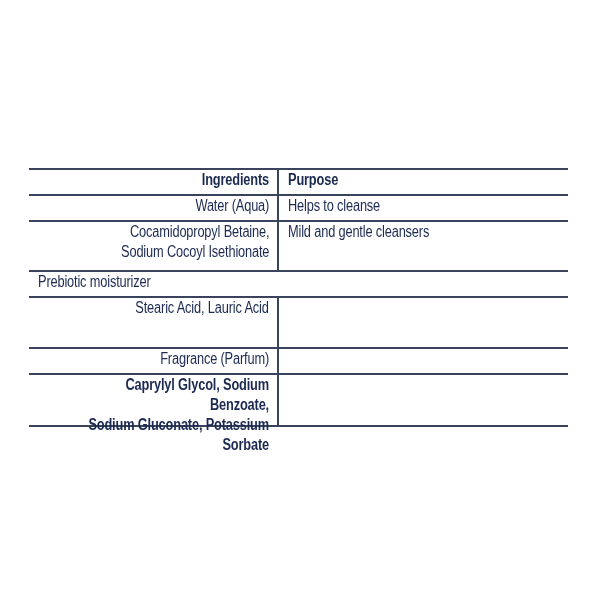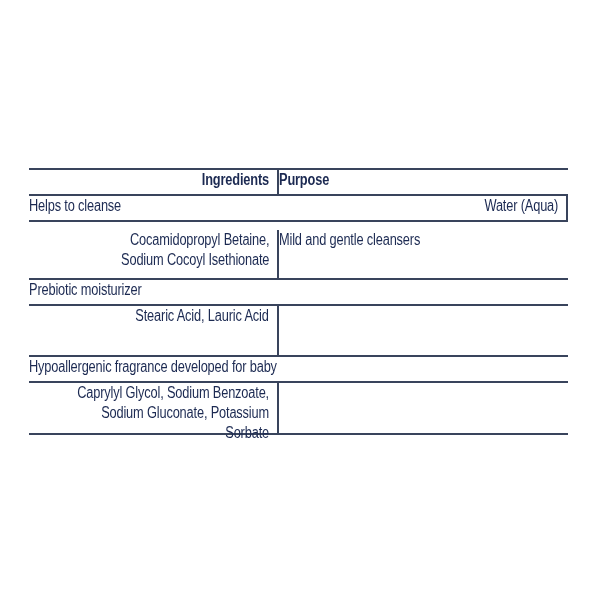--- a/index.html
+++ b/index.html
@@ -37,59 +37,60 @@
   .cell.ing {
     width: 240px;
     border-right: 2px solid #39445c;
     justify-content: flex-end;
     padding-right: 8px;
     text-align: right;
   }
   .cell.pur {
     flex: 1;
     justify-content: flex-start;
+    padding-left: 9px;
     text-align: left;
   }
   .cond {
     display: inline-block;
     white-space: pre-line;
     font-size: 16px;
     line-height: 20px;
     transform: scaleX(0.8);
     letter-spacing: -0.2px;
   }
   .ing .cond { transform-origin: right center; }
   .pur .cond { transform-origin: left center; }
   .row.hdr .cond { font-weight: 700; }
   .h-single { height: 24px; }
-  .h-double { height: 48px; margin-top: 8px; }
+  .h-double { height: 48px; }
   .h-double-b { height: 49px; }
-  .h-double-c { height: 50px; }
+  .h-double-c { height: 50px; font-weight: bold; }
 </style>
 </head>
 <body>
 
 <div class="canvas">
   <div class="ingredients-table">
 
     <div class="row hdr h-single">
       <div class="cell ing">
         <span class="cond">Ingredients</span>
       </div>
       <div class="cell pur">
         <span class="cond">Purpose</span>
       </div>
     </div>
 
     <div class="row h-single">
+      <div class="cell ing">
+        <span class="cond">Water (Aqua)</span>
+      </div>
       <div class="cell pur">
         <span class="cond">Helps to cleanse</span>
-      </div>
-      <div class="cell ing">
-        <span class="cond">Water (Aqua)</span>
       </div>
     </div>
 
     <div class="row h-double">
       <div class="cell ing">
         <span class="cond">Cocamidopropyl Betaine,
 Sodium Cocoyl Isethionate</span>
       </div>
       <div class="cell pur">
         <span class="cond">Mild and gentle cleansers</span>
@@ -102,22 +103,22 @@
       </div>
     </div>
 
     <div class="row h-double-b">
       <div class="cell ing">
         <span class="cond">Stearic Acid, Lauric Acid</span>
       </div>
     </div>
 
     <div class="row h-single">
-      <div class="cell pur">
-        <span class="cond">Hypoallergenic fragrance developed for baby</span>
+      <div class="cell ing">
+        <span class="cond">Fragrance (Parfum)</span>
       </div>
     </div>
 
     <div class="row h-double-c">
       <div class="cell ing">
         <span class="cond">Caprylyl Glycol, Sodium Benzoate,
 Sodium Gluconate, Potassium Sorbate</span>
       </div>
     </div>
 

